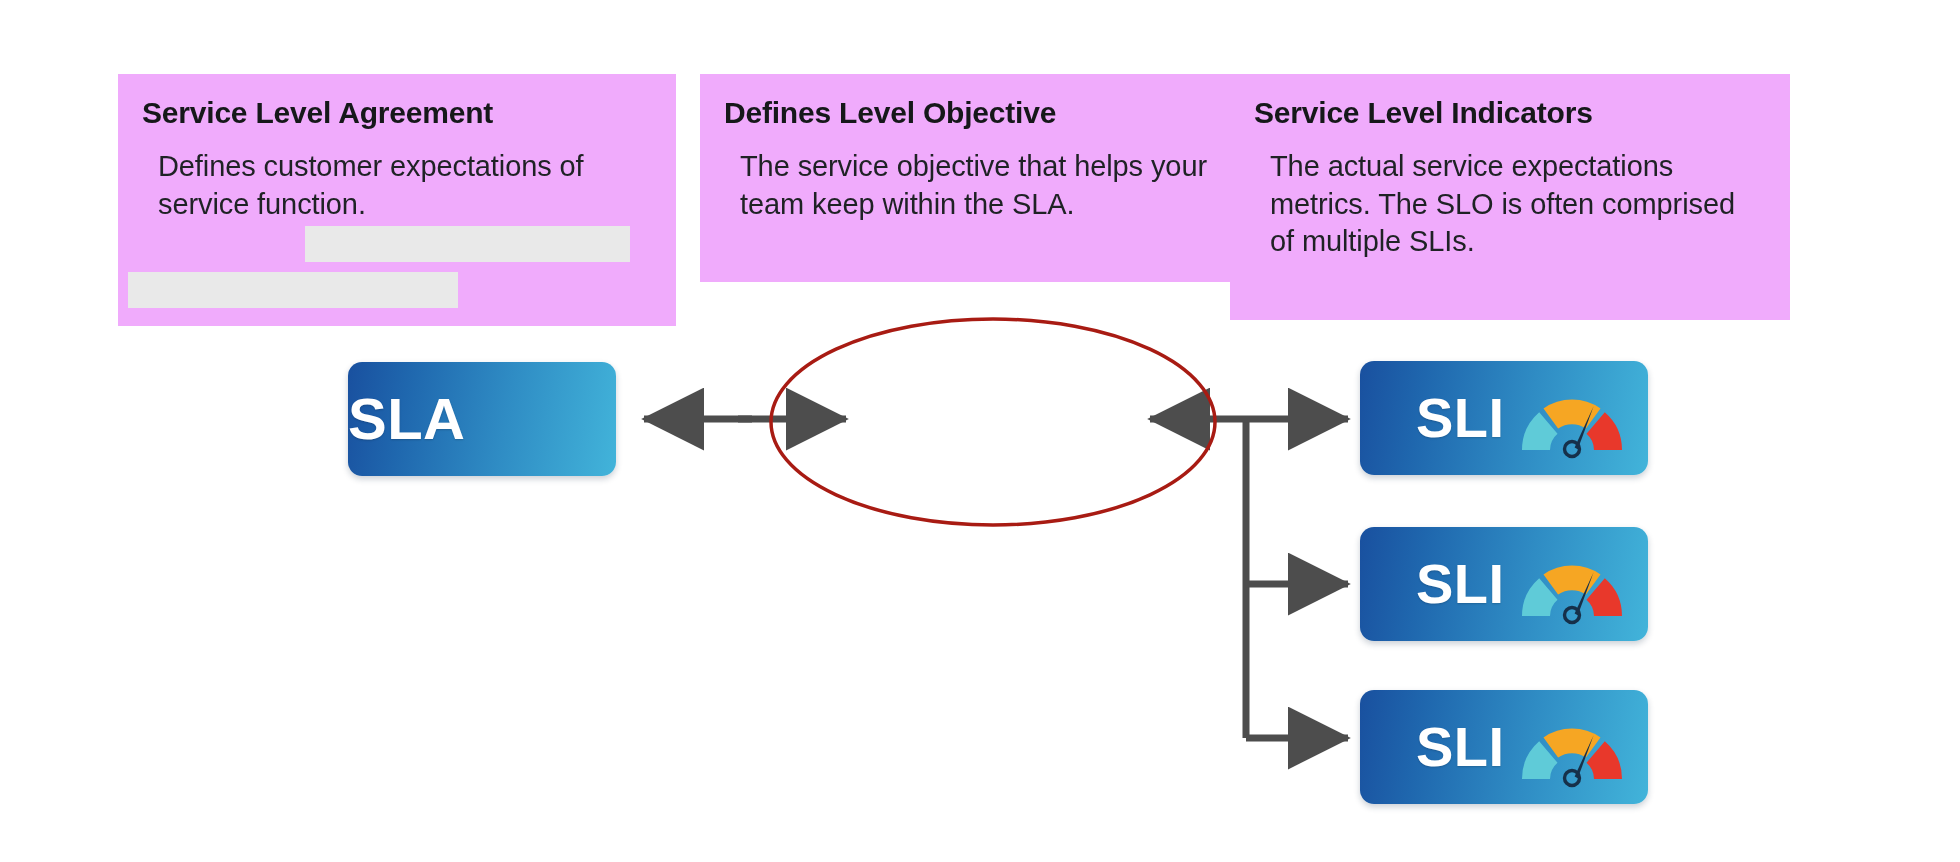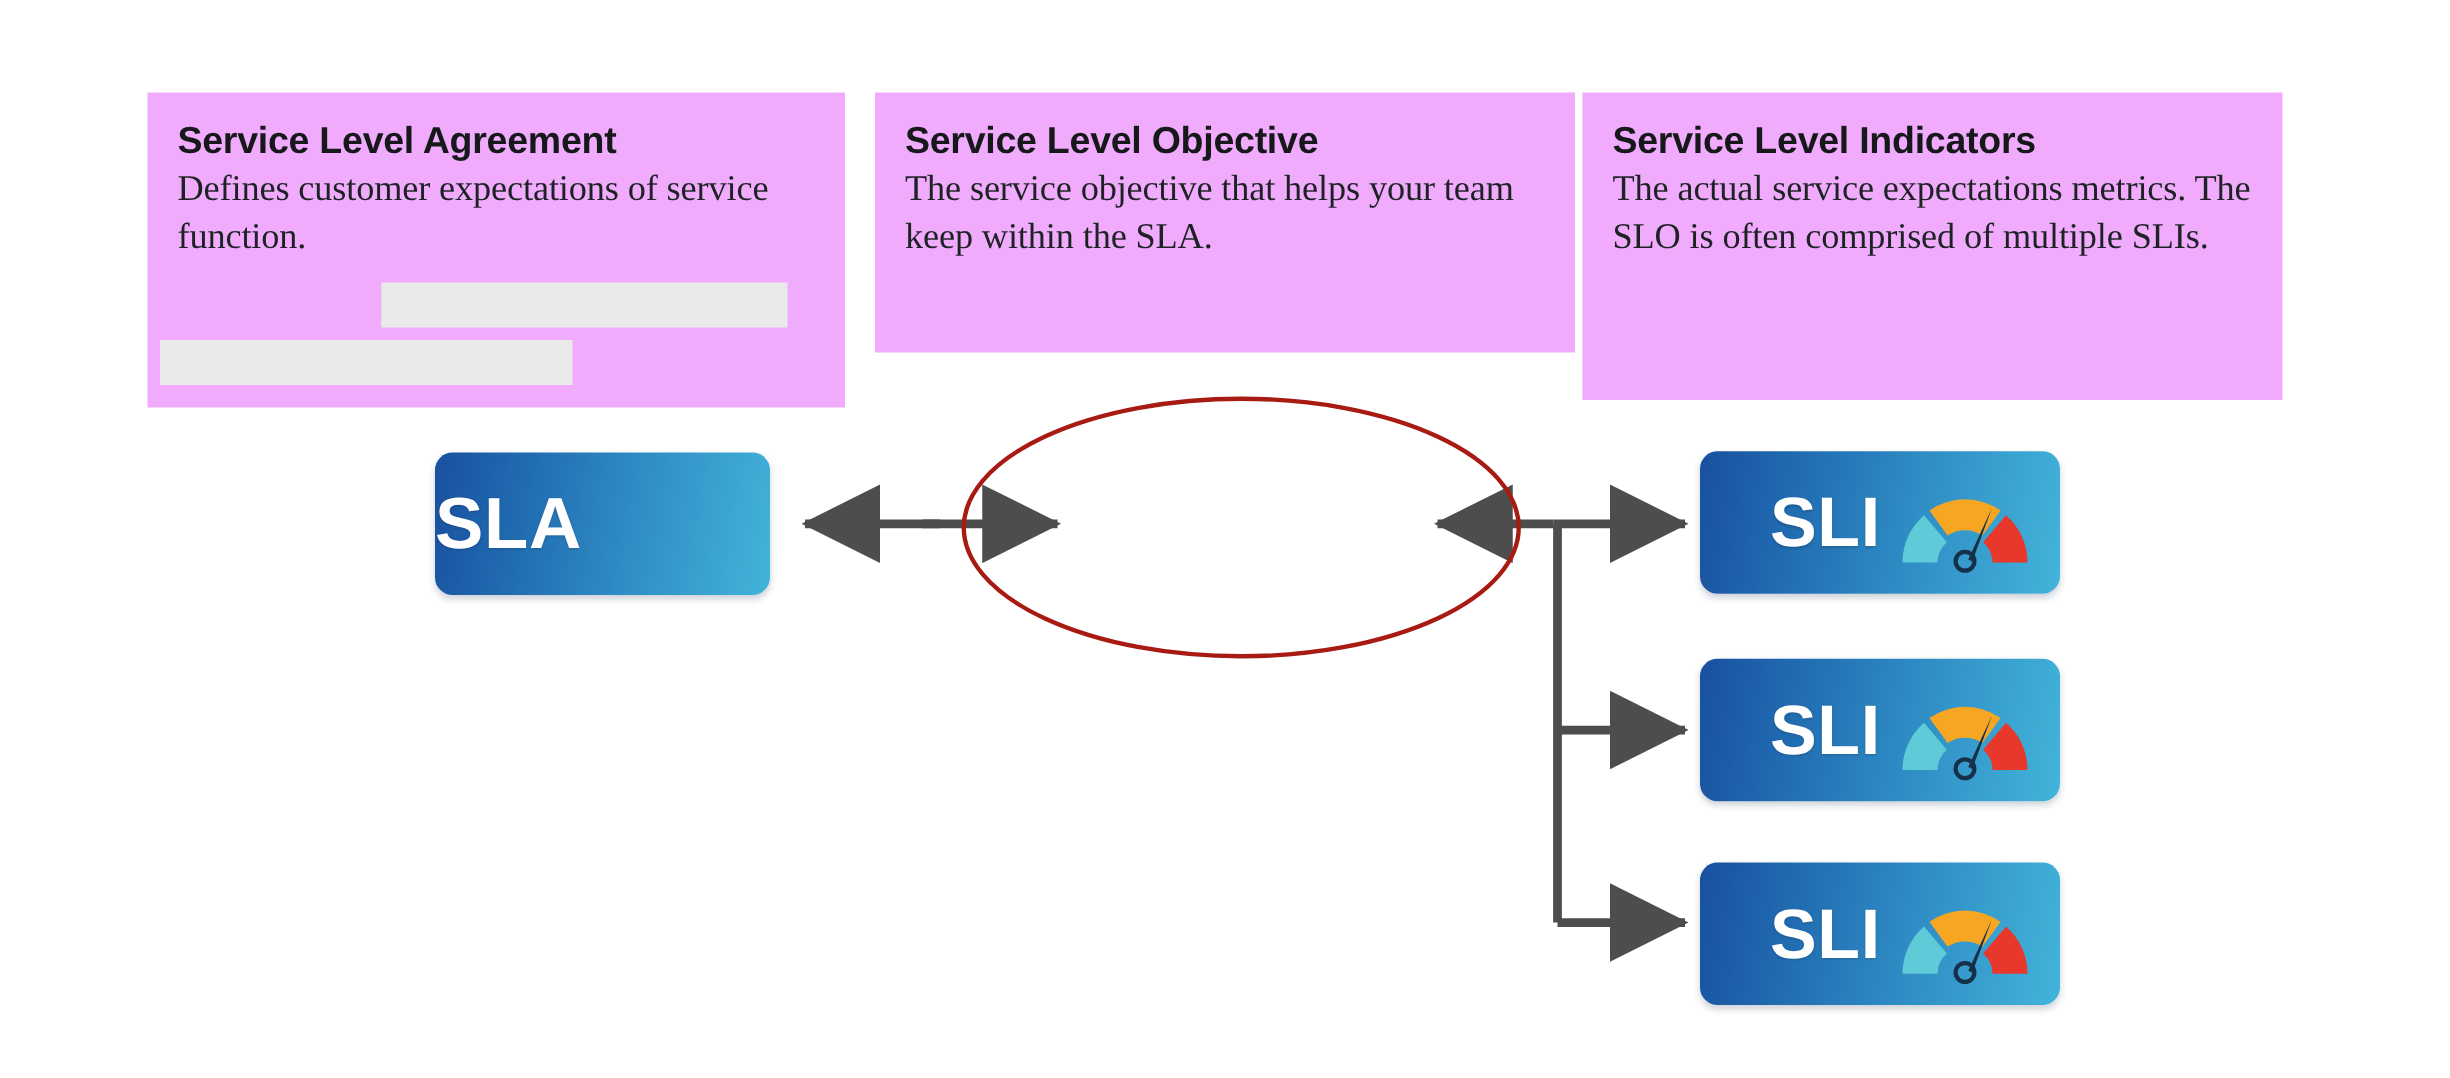--- a/index.html
+++ b/index.html
@@ -34,27 +34,26 @@
     font-weight: bold;
     color: #16181a;
     letter-spacing: -0.2px;
     margin: 0 0 1px 0;
     white-space: nowrap;
   }
   .card-body {
     font-size: 29px;
     font-weight: 400;
     color: #1f2225;
-    margin: 0;
+    margin: 16px;
     letter-spacing: -0.1px;
-    font-family: Liberation Serif, serif;
   }
   #card-sla  { left: 118px;  top: 74px; width: 558px; height: 252px; }
   #card-slo  { left: 700px;  top: 74px; width: 560px; height: 208px; }
-  #card-sli  { left: 1266px; top: 74px; width: 560px; height: 246px; }
+  #card-sli  { left: 1230px; top: 74px; width: 560px; height: 246px; }
 
   
   .redaction {
     position: absolute;
     background: #e9e9e9;
   }
   #redaction-1 { left: 305px; top: 226px; width: 325px; height: 36px; }
   #redaction-2 { left: 128px; top: 272px; width: 330px; height: 36px; }
 
   
@@ -117,21 +116,21 @@
 <div id="canvas">
 
   <div class="card" id="card-sla">
     <div class="card-title">Service Level Agreement</div>
     <div class="card-body">Defines customer expectations of service function.</div>
   </div>
   <div class="redaction" id="redaction-1"></div>
   <div class="redaction" id="redaction-2"></div>
 
   <div class="card" id="card-slo">
-    <div class="card-title">Service Level Objective</div>
+    <div class="card-title">Defines Level Objective</div>
     <div class="card-body">The service objective that helps your team keep within the SLA.</div>
   </div>
 
   <div class="card" id="card-sli">
     <div class="card-title">Service Level Indicators</div>
     <div class="card-body">The actual service expectations metrics. The SLO is often comprised of multiple SLIs.</div>
   </div>
 
   <svg id="overlay" viewBox="0 0 1960 862">
     <defs>

